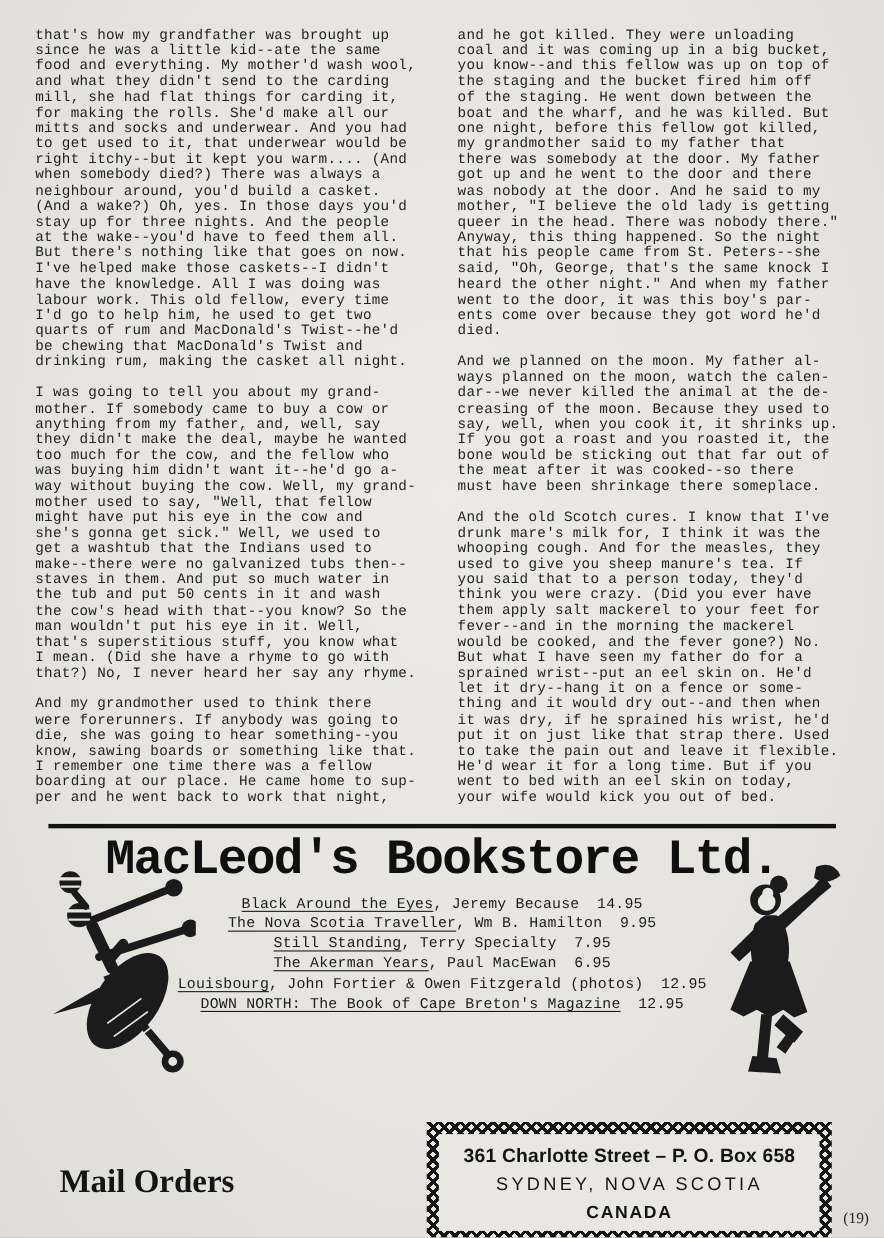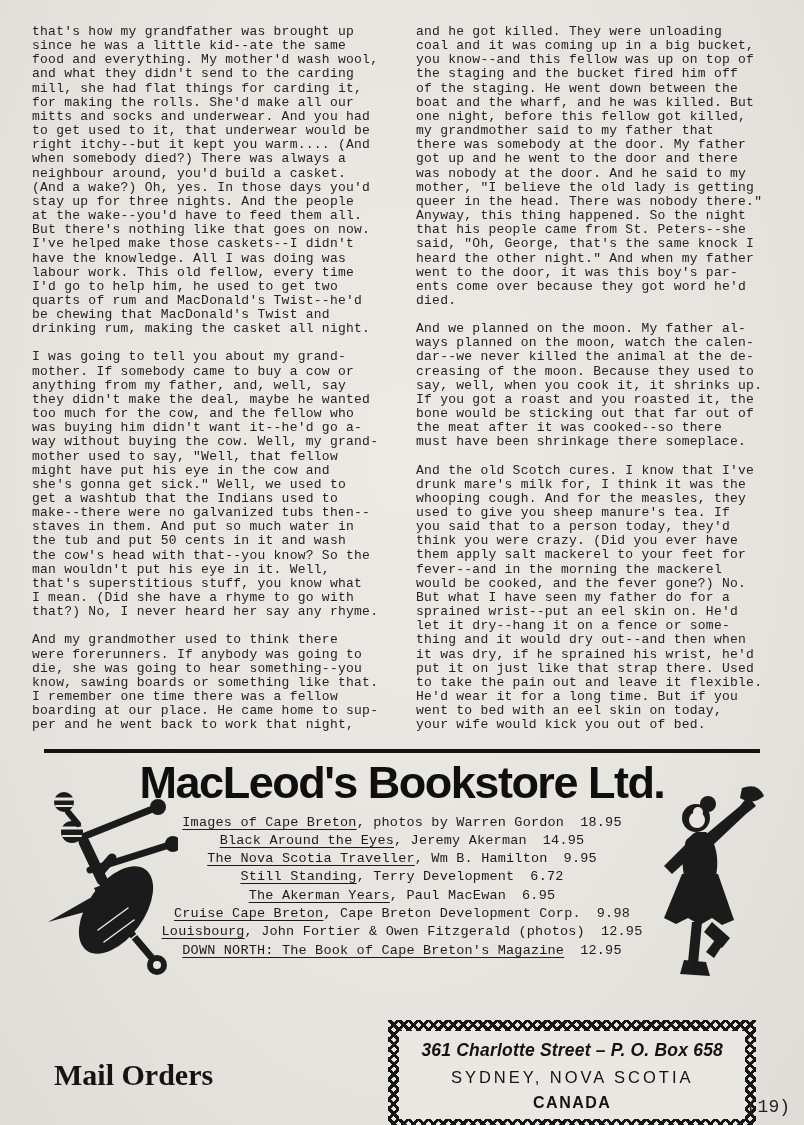--- a/index.html
+++ b/index.html
@@ -21,21 +21,21 @@
     font-family:"Liberation Mono","DejaVu Sans Mono",monospace;
     font-size:13px;line-height:14.15px;letter-spacing:0.25px;
     white-space:pre;color:#222224;
   }
   .divider{height:4px;background:#131313;margin:2px 44px 0 44px;}
 
   
   .ad{position:relative;height:250px;}
   .store-name{
     text-align:center;margin-top:7px;
-    font-family:Liberation Sans, sans-serif;
+    font-family:Liberation Mono, monospace;
     font-weight:bold;font-size:45px;line-height:1;letter-spacing:-1.5px;color:#0f0f0f;
   }
   .ad-subtitle{
     text-align:center;margin-top:3px;
     font-family:"Liberation Sans","DejaVu Sans",sans-serif;
     font-weight:bold;font-size:30px;line-height:1;letter-spacing:-0.5px;color:#0f0f0f;
   }
   .book-list{
     margin-top:9px;text-align:center;
     font-family:"Liberation Mono","DejaVu Sans Mono",monospace;
@@ -63,34 +63,34 @@
       repeating-linear-gradient(45deg,#161616 0 3px,transparent 3px 7px),
       repeating-linear-gradient(-45deg,#161616 0 3px,transparent 3px 7px);
   }
   .addr-inner{
     background:#e9e7e2;
     padding:9px 22px 7px 22px;
     text-align:center;
   }
   .addr-line1{
     font-family:"Liberation Sans","DejaVu Sans",sans-serif;
-    font-weight:bold;font-size:17.5px;color:#131313;letter-spacing:0.2px;font-style:italic;
+    font-weight:bold;font-size:17.5px;color:#131313;letter-spacing:0.2px;
   }
   .addr-line2{
     font-family:"Liberation Sans","DejaVu Sans",sans-serif;
     font-weight:normal;font-size:16.5px;letter-spacing:3px;margin-top:7px;color:#131313;
   }
   .addr-line3{
     font-family:"Liberation Sans","DejaVu Sans",sans-serif;
     font-weight:bold;font-size:16px;letter-spacing:1.5px;margin-top:7px;color:#131313;
   }
   .page-number{
     position:absolute;right:14px;bottom:8px;
-    font-family:Liberation Mono, monospace;
-    font-size:18px;color:#222;
+    font-family:Liberation Serif, serif;
+    font-size:14px;color:#222;
   }
 </style>
 </head>
 <body>
 
 <div class="page">
 
   <div class="columns">
     <div class="col">
       <pre class="para">that's how my grandfather was brought up
@@ -255,26 +255,24 @@
         <path d="M36 178 L58 180 L62 194 L32 192 Z"></path>
 
         <path d="M64 140 L82 156 L74 166 L56 150 Z"></path>
         <path d="M78 158 L66 176 L58 170 L70 154 Z"></path>
       </g>
     </svg>
 
     <div class="store-name">MacLeod's Bookstore Ltd.</div>
 
     <div class="book-list">
-      <div class="book-row"><span class="book-title">Images of Cape Breton</span><span>, photos by Warren Gordon</span><span class="book-price">18.95</span></div>
-      <div class="book-row"><span class="book-title">Black Around the Eyes</span><span>, Jeremy Akerman</span><span class="book-price">14.95</span></div>
+      <div class="book-row"><span class="book-title">Black Around the Eyes</span><span>, Jeremy Because</span><span class="book-price">14.95</span></div>
       <div class="book-row"><span class="book-title">The Nova Scotia Traveller</span><span>, Wm B. Hamilton</span><span class="book-price">9.95</span></div>
-      <div class="book-row"><span class="book-title">Still Standing</span><span>, Terry Development</span><span class="book-price">6.72</span></div>
+      <div class="book-row"><span class="book-title">Still Standing</span><span>, Terry Specialty</span><span class="book-price">7.95</span></div>
       <div class="book-row"><span class="book-title">The Akerman Years</span><span>, Paul MacEwan</span><span class="book-price">6.95</span></div>
-      <div class="book-row"><span class="book-title">Cruise Cape Breton</span><span>, Cape Breton Development Corp.</span><span class="book-price">9.98</span></div>
       <div class="book-row"><span class="book-title">Louisbourg</span><span>, John Fortier &amp; Owen Fitzgerald (photos)</span><span class="book-price">12.95</span></div>
       <div class="book-row"><span class="book-title">DOWN NORTH: The Book of Cape Breton's Magazine</span><span></span><span class="book-price">12.95</span></div>
     </div>
   </div>
 
   <div class="mail-row">
     <div class="big-label">Mail Orders</div>
     <div class="addr-outer">
       <div class="addr-inner">
         <div class="addr-line1">361 Charlotte Street – P. O. Box 658</div>

